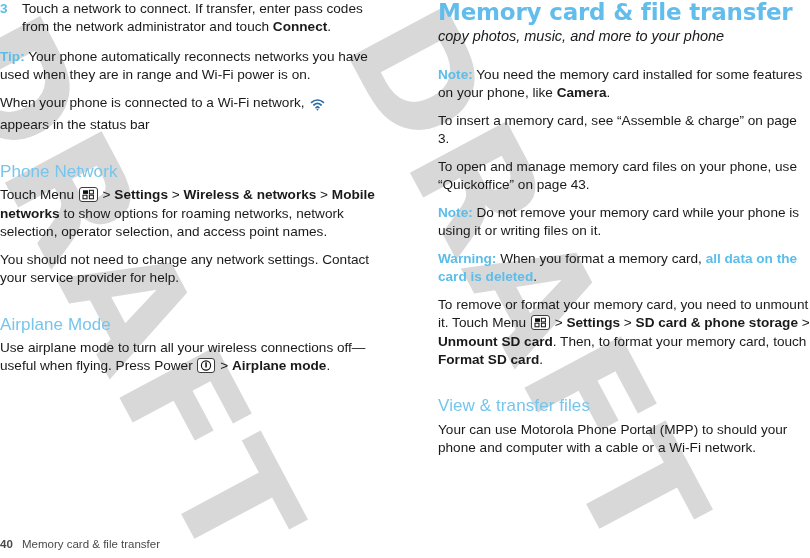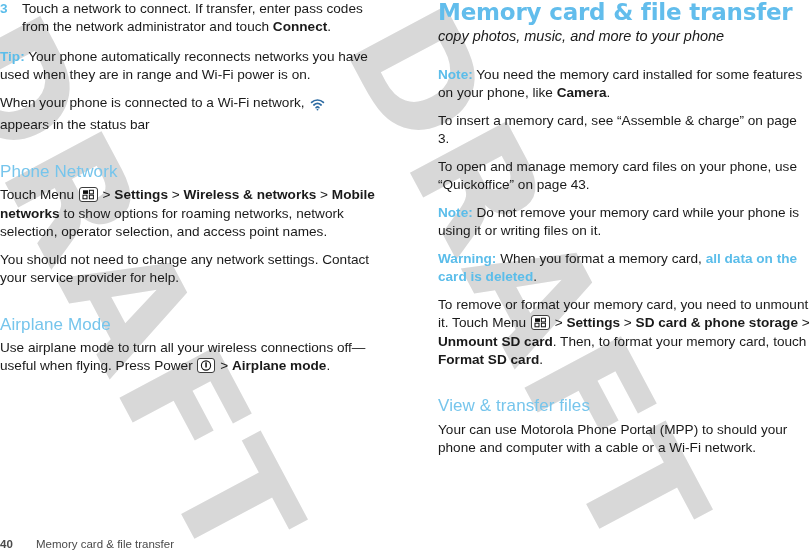--- a/index.html
+++ b/index.html
@@ -139,21 +139,21 @@
     bottom: 8px;
     width: 810px;
     display: flex;
     align-items: baseline;
     z-index: 3;
   }
   .folio {
     font-size: 11.5px;
     font-weight: 700;
     color: #4a4a4a;
-    width: 36px;
+    width: 22px;
   }
   .running-head {
     font-size: 11.5px;
     color: #4a4a4a;
   }
 </style>
 </head>
 <body>
 
 <div id="watermark-layer">

